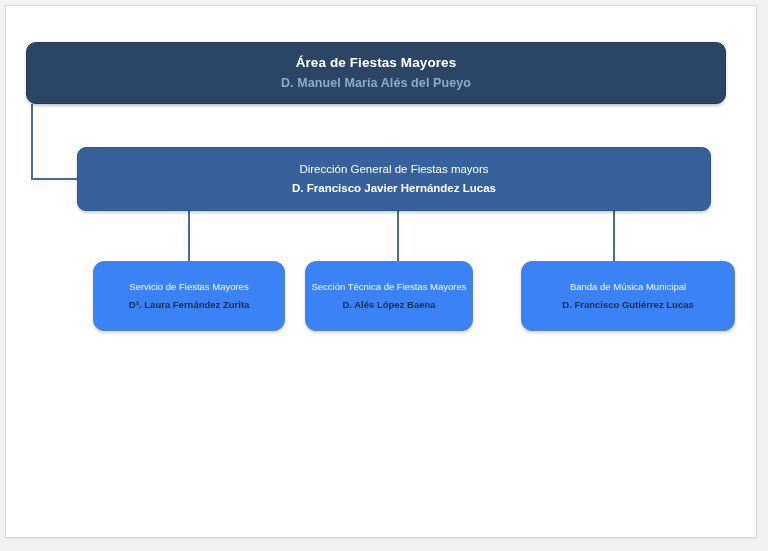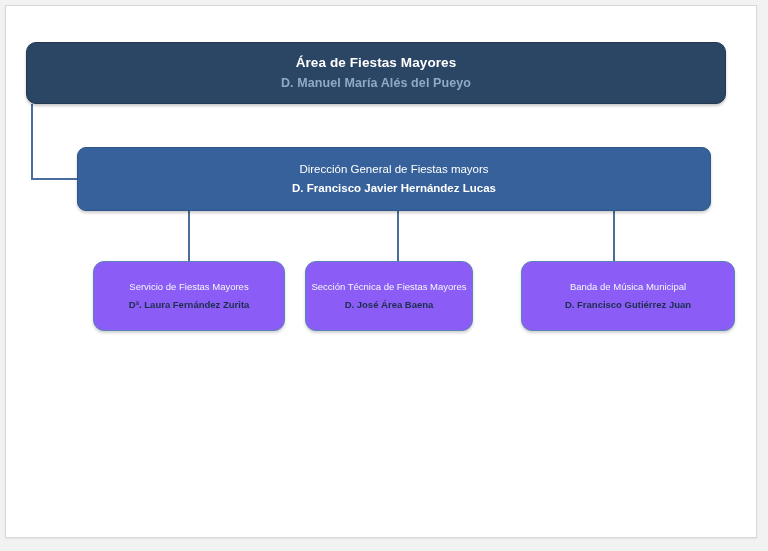--- a/index.html
+++ b/index.html
@@ -106,21 +106,21 @@
     color: #ffffff;
     font-size: 11.5px;
     font-weight: bold;
     margin-top: 3px;
   }
 
   
   .node.leaf {
     top: 255px;
     height: 70px;
-    background: #8b5cf6;
+    background: #3b82f6;
     border: 1.5px solid #5c83b7;
     border-radius: 11px;
     box-shadow: 0 2px 3px rgba(0,0,0,0.18);
   }
   .node.leaf .line1 {
     color: #f4f8fd;
     font-size: 9.5px;
     font-weight: normal;
   }
   .node.leaf .line2 {
@@ -161,22 +161,22 @@
       <span class="line2">D. Francisco Javier Hernández Lucas</span>
     </div>
 
     <div class="node leaf leaf-0">
       <span class="line1">Servicio de Fiestas Mayores</span>
       <span class="line2">Dª. Laura Fernández Zurita</span>
     </div>
 
     <div class="node leaf leaf-1">
       <span class="line1">Sección Técnica de Fiestas Mayores</span>
-      <span class="line2">D. José Área Baena</span>
+      <span class="line2">D. Alés López Baena</span>
     </div>
 
     <div class="node leaf leaf-2">
       <span class="line1">Banda de Música Municipal</span>
-      <span class="line2">D. Francisco Gutiérrez Juan</span>
+      <span class="line2">D. Francisco Gutiérrez Lucas</span>
     </div>
 
   </div>
 </div>
 
 </body></html>

